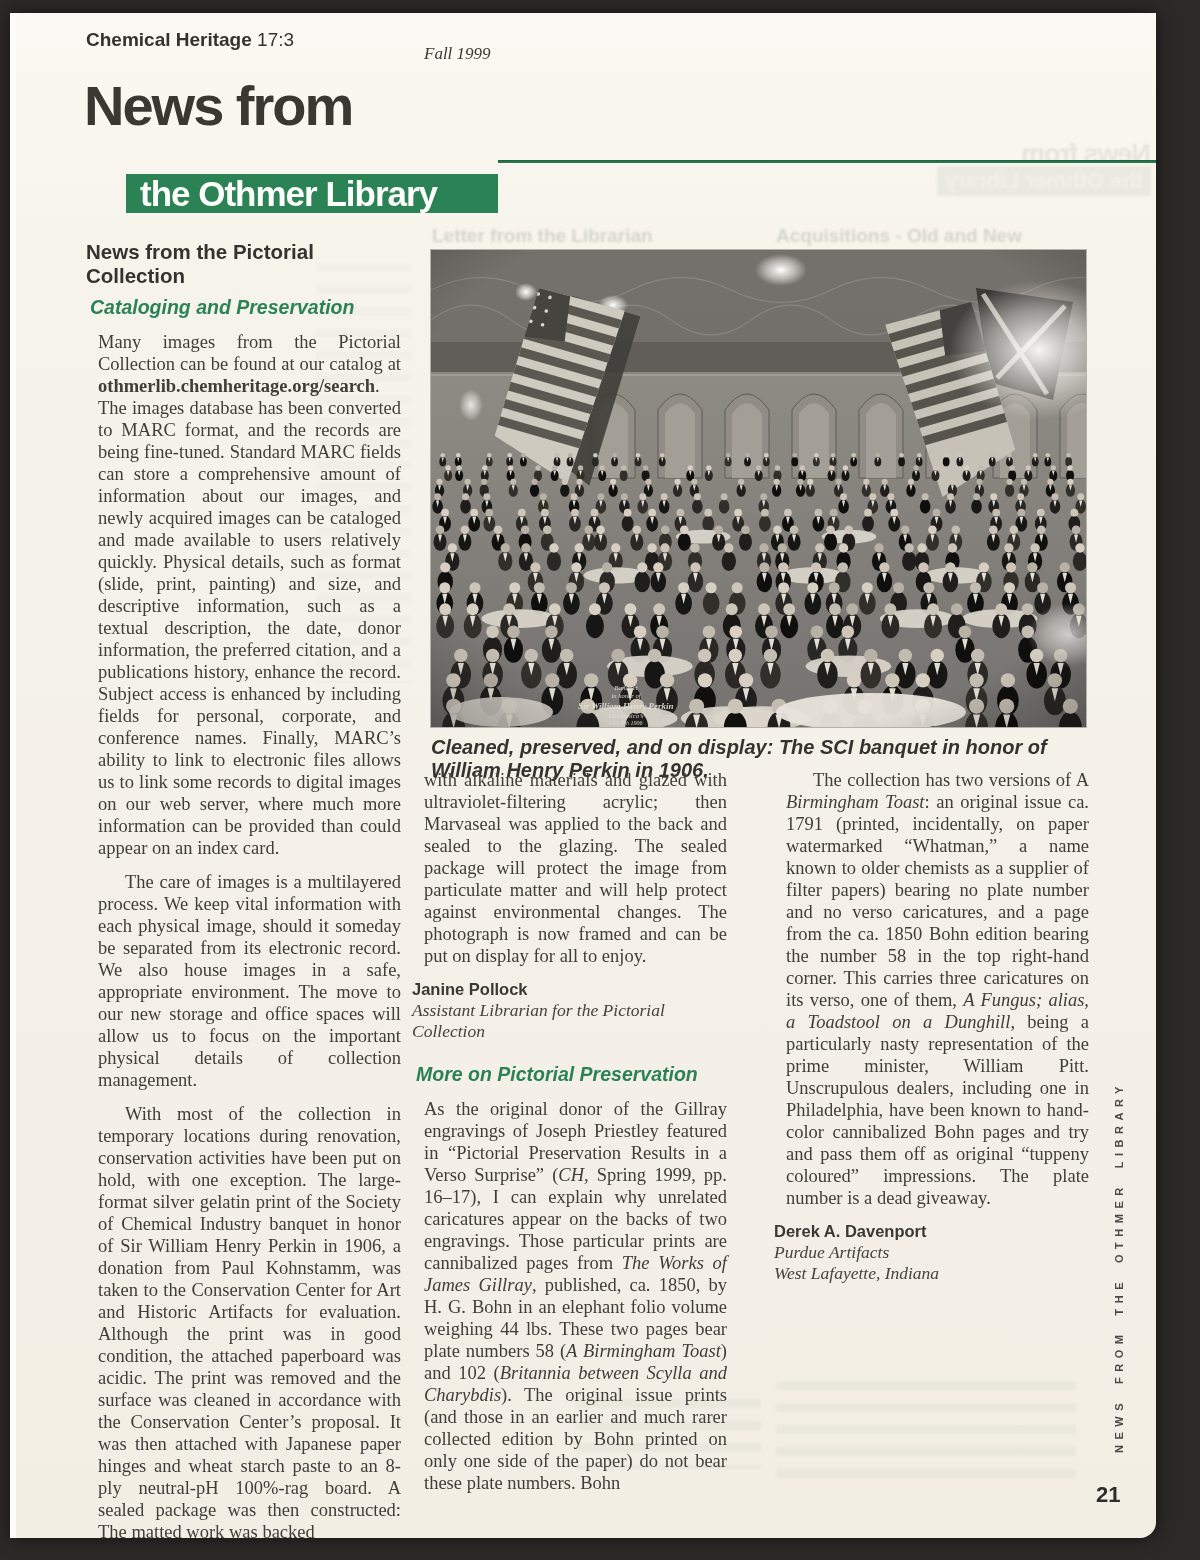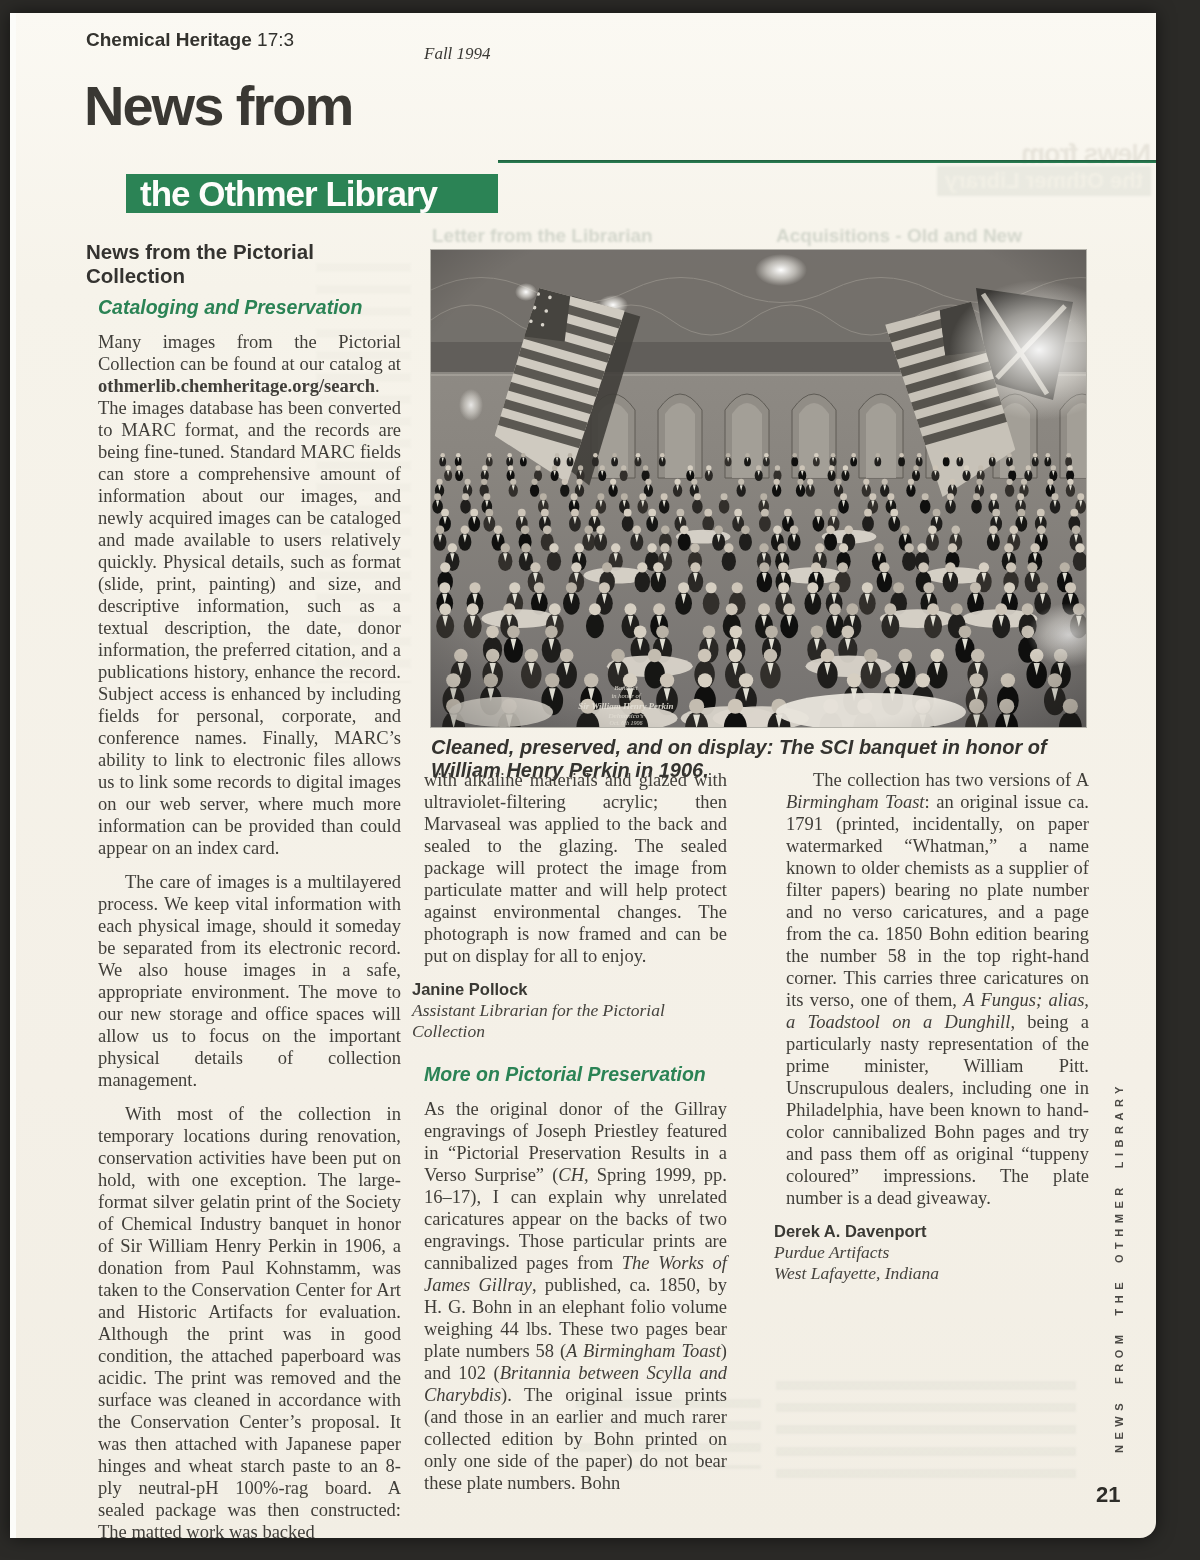--- a/index.html
+++ b/index.html
@@ -30,21 +30,21 @@
   .ghost-mast .g2{margin-top:-4px;display:inline-block;background:rgba(186,194,182,.45);
                   color:#eceade;font-size:22px;font-weight:bold;padding:2px 8px;}
   .ghost-h{font-size:19px;font-weight:bold;color:#b6beb2;opacity:.55;white-space:nowrap;}
   .bleed{position:absolute;opacity:.45;filter:blur(1.2px);
          background:repeating-linear-gradient(180deg,rgba(146,154,140,.18) 0 9px,rgba(0,0,0,0) 9px 22px);}
   
   .col{position:absolute;width:327px;color:#403e39;
        font-family:"Liberation Serif","DejaVu Serif",serif;font-size:18.5px;line-height:22px;}
   .col h2{margin:12px 0 7px 0;font-family:"Liberation Sans","DejaVu Sans",sans-serif;
           font-size:20.5px;font-weight:bold;color:#343330;line-height:24px;}
-  .col h3{margin:0 0 5px 12px;font-family:"Liberation Sans","DejaVu Sans",sans-serif;
+  .col h3{margin:0 0 5px 4px;font-family:"Liberation Sans","DejaVu Sans",sans-serif;
           font-size:19.5px;font-weight:bold;font-style:italic;color:#2b8355;line-height:24px;}
   .col h3.mid{margin-top:20px;}
   .para{margin:12px;text-align:justify;hyphens:auto;}
   .para.indent{text-indent:27px;}
   .it{font-style:italic;} .bd{font-weight:bold;}
   .byname{margin-top:10px;font-family:"Liberation Sans","DejaVu Sans",sans-serif;
           font-size:16.5px;font-weight:bold;color:#3a3934;line-height:21px;}
   .byrole{font-style:italic;font-size:17.5px;line-height:21px;color:#45433e;}
   
   .photo{position:absolute;left:415px;top:237px;width:655px;height:477px;
@@ -60,21 +60,21 @@
 </style>
 </head>
 <body>
 
 <div class="page">
 
   <div class="hdr-left">
     <b>Chemical Heritage</b>
     <span>17:3</span>
   </div>
-  <div class="hdr-right">Fall 1994</div>
+  <div class="hdr-right">Fall 1999</div>
 
   <div class="mast1">News from</div>
   <div class="mastband">
     <span>the Othmer Library</span>
   </div>
   <div class="greenrule"></div>
 
   <div class="ghost ghost-mast">
     <div class="g1">News from</div>
     <div class="g2">the Othmer Library</div>

